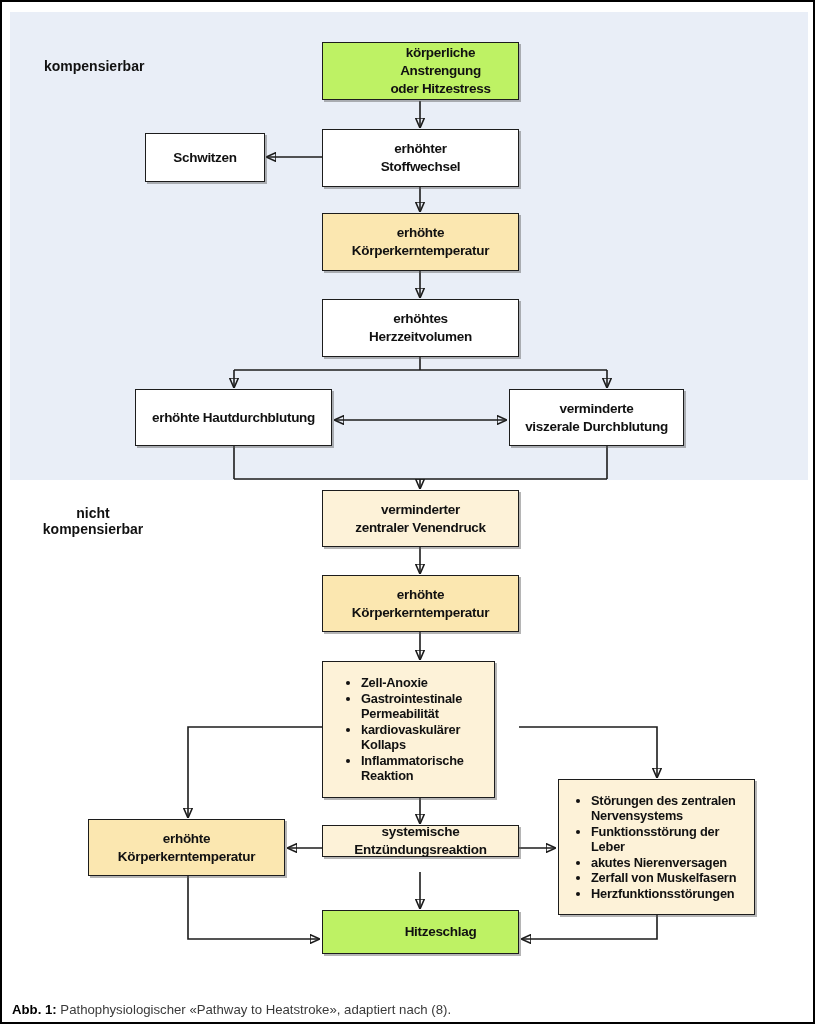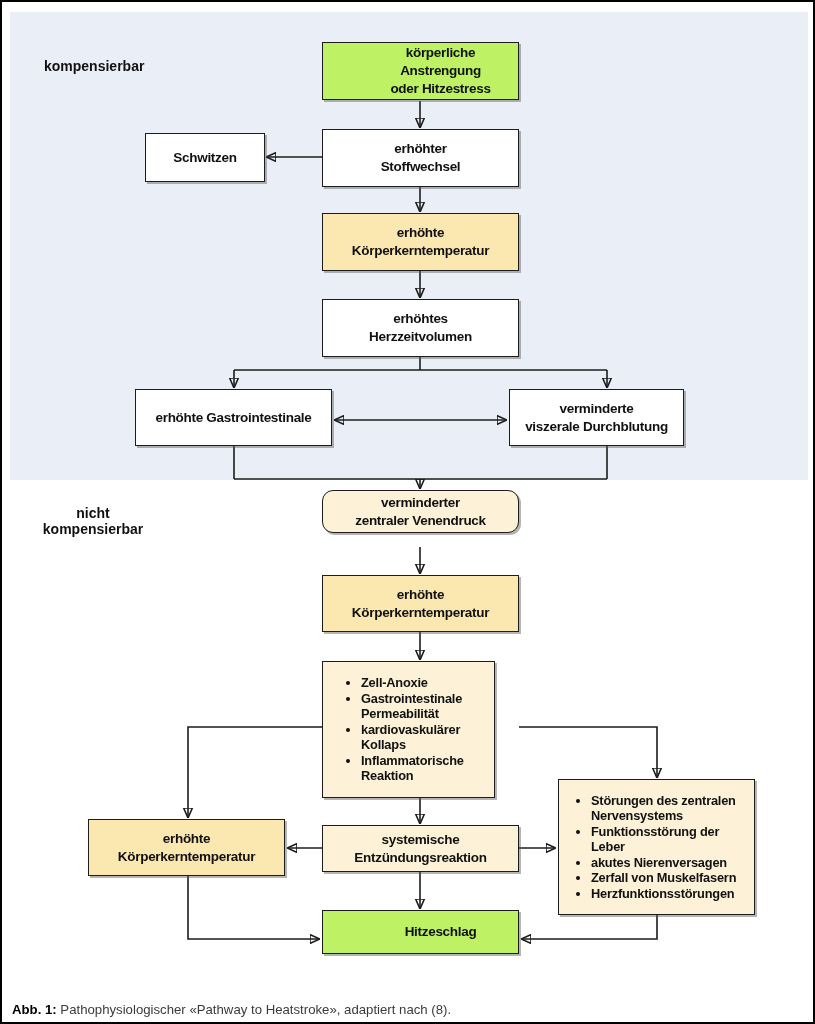--- a/index.html
+++ b/index.html
@@ -63,25 +63,25 @@
   .box li { margin: 0; padding: 0; }
 
   
   #box-exertion        { left:320px; top:40px;  width:197px; height:58px; }
   #box-sweating        { left:143px; top:131px; width:120px; height:49px; }
   #box-metabolism      { left:320px; top:127px; width:197px; height:58px; }
   #box-core-temp-1     { left:320px; top:211px; width:197px; height:58px; }
   #box-cardiac-output  { left:320px; top:297px; width:197px; height:58px; }
   #box-skin-perfusion  { left:133px; top:387px; width:197px; height:57px; }
   #box-visceral        { left:507px; top:387px; width:175px; height:57px; }
-  #box-venous-pressure { left:320px; top:488px; width:197px; height:43px;border-radius:11px; }
+  #box-venous-pressure { left:320px; top:488px; width:197px; height:57px; }
   #box-core-temp-2     { left:320px; top:573px; width:197px; height:57px; }
   #box-cell-effects    { left:320px; top:659px; width:173px; height:137px; }
   #box-core-temp-3     { left:86px;  top:817px; width:197px; height:57px; }
-  #box-systemic        { left:320px; top:823px; width:197px; height:47px; }
+  #box-systemic        { left:320px; top:823px; width:197px; height:32px; }
   #box-organ-damage    { left:556px; top:777px; width:197px; height:136px; }
   #box-heatstroke      { left:320px; top:908px; width:197px; height:44px; }
 
   svg.arrows {
     position: absolute;
     left: 0; top: 0;
     pointer-events: none;
   }
   svg.arrows path { stroke:#1c1c1c; stroke-width:1.6; fill:none; }
 
@@ -142,21 +142,21 @@
 
   <div class="box fill-white" id="box-metabolism">erhöhter
 Stoffwechsel</div>
 
   <div class="box fill-yellow" id="box-core-temp-1">erhöhte
 Körperkerntemperatur</div>
 
   <div class="box fill-white" id="box-cardiac-output">erhöhtes
 Herzzeitvolumen</div>
 
-  <div class="box fill-white" id="box-skin-perfusion">erhöhte Gastrointestinale</div>
+  <div class="box fill-white" id="box-skin-perfusion">erhöhte Hautdurchblutung</div>
 
   <div class="box fill-white" id="box-visceral">verminderte
 viszerale Durchblutung</div>
 
   <div class="box fill-cream" id="box-venous-pressure">verminderter
 zentraler Venendruck</div>
 
   <div class="box fill-yellow" id="box-core-temp-2">erhöhte
 Körperkerntemperatur</div>
 

